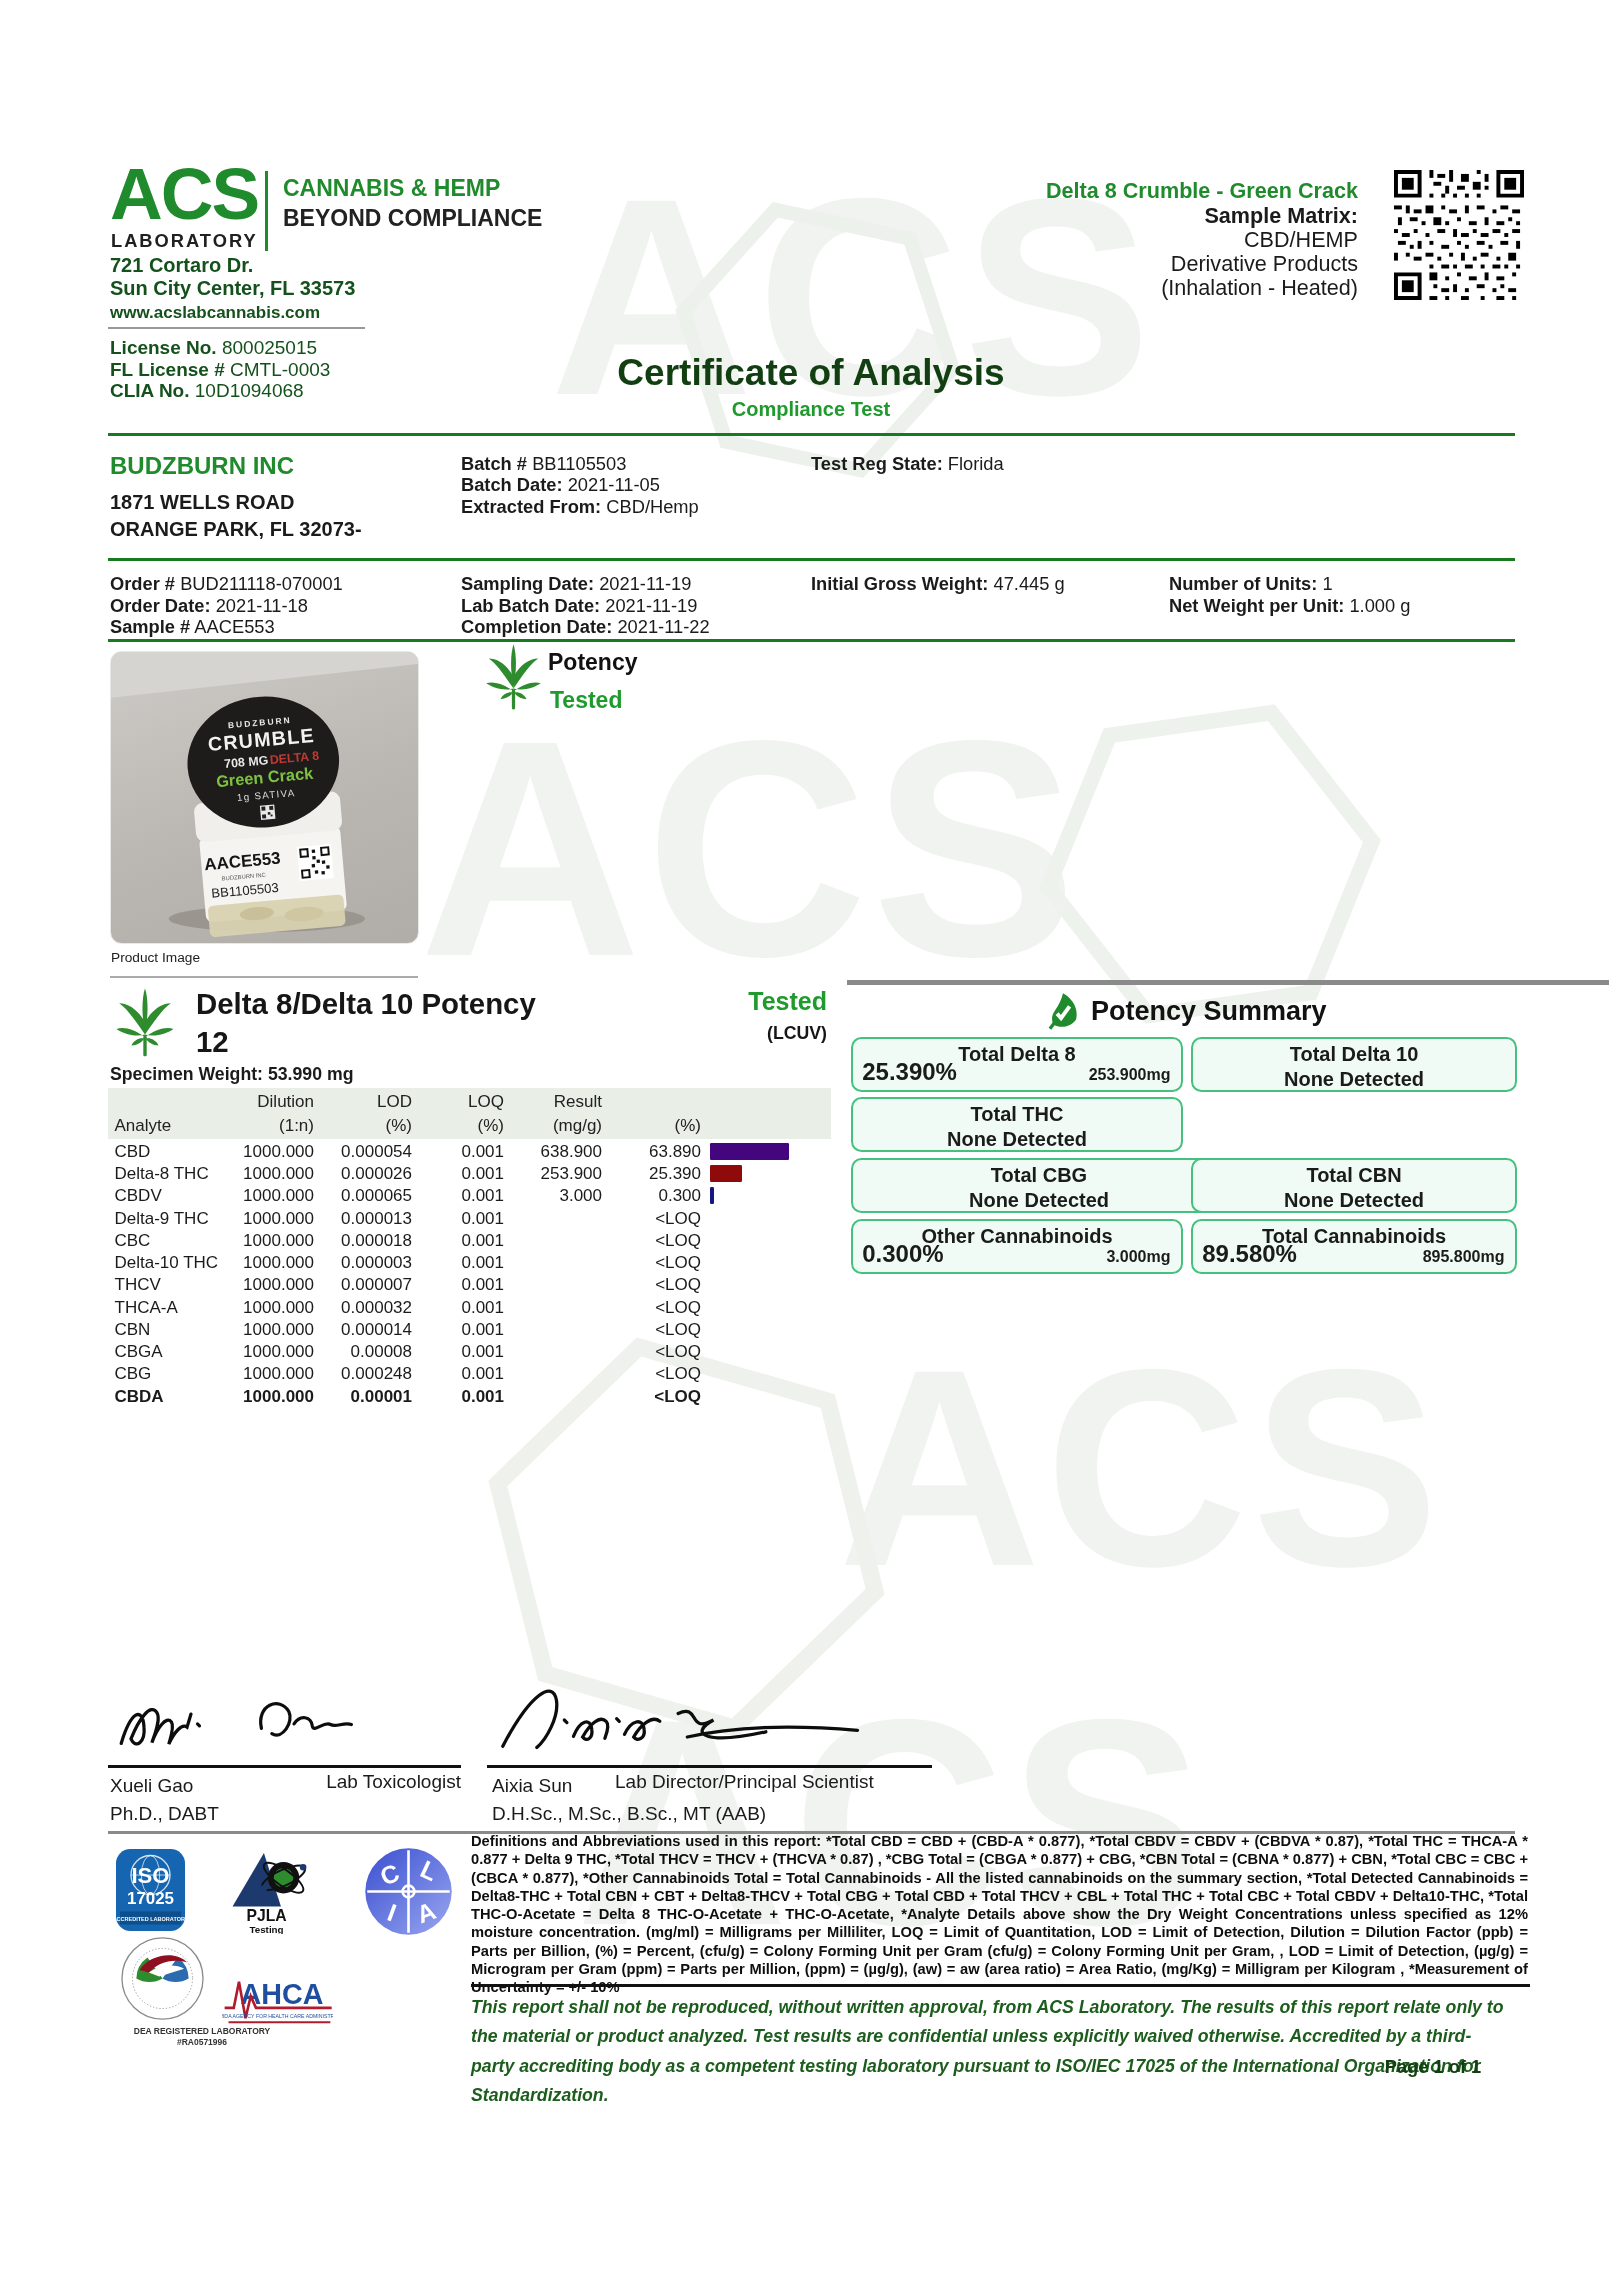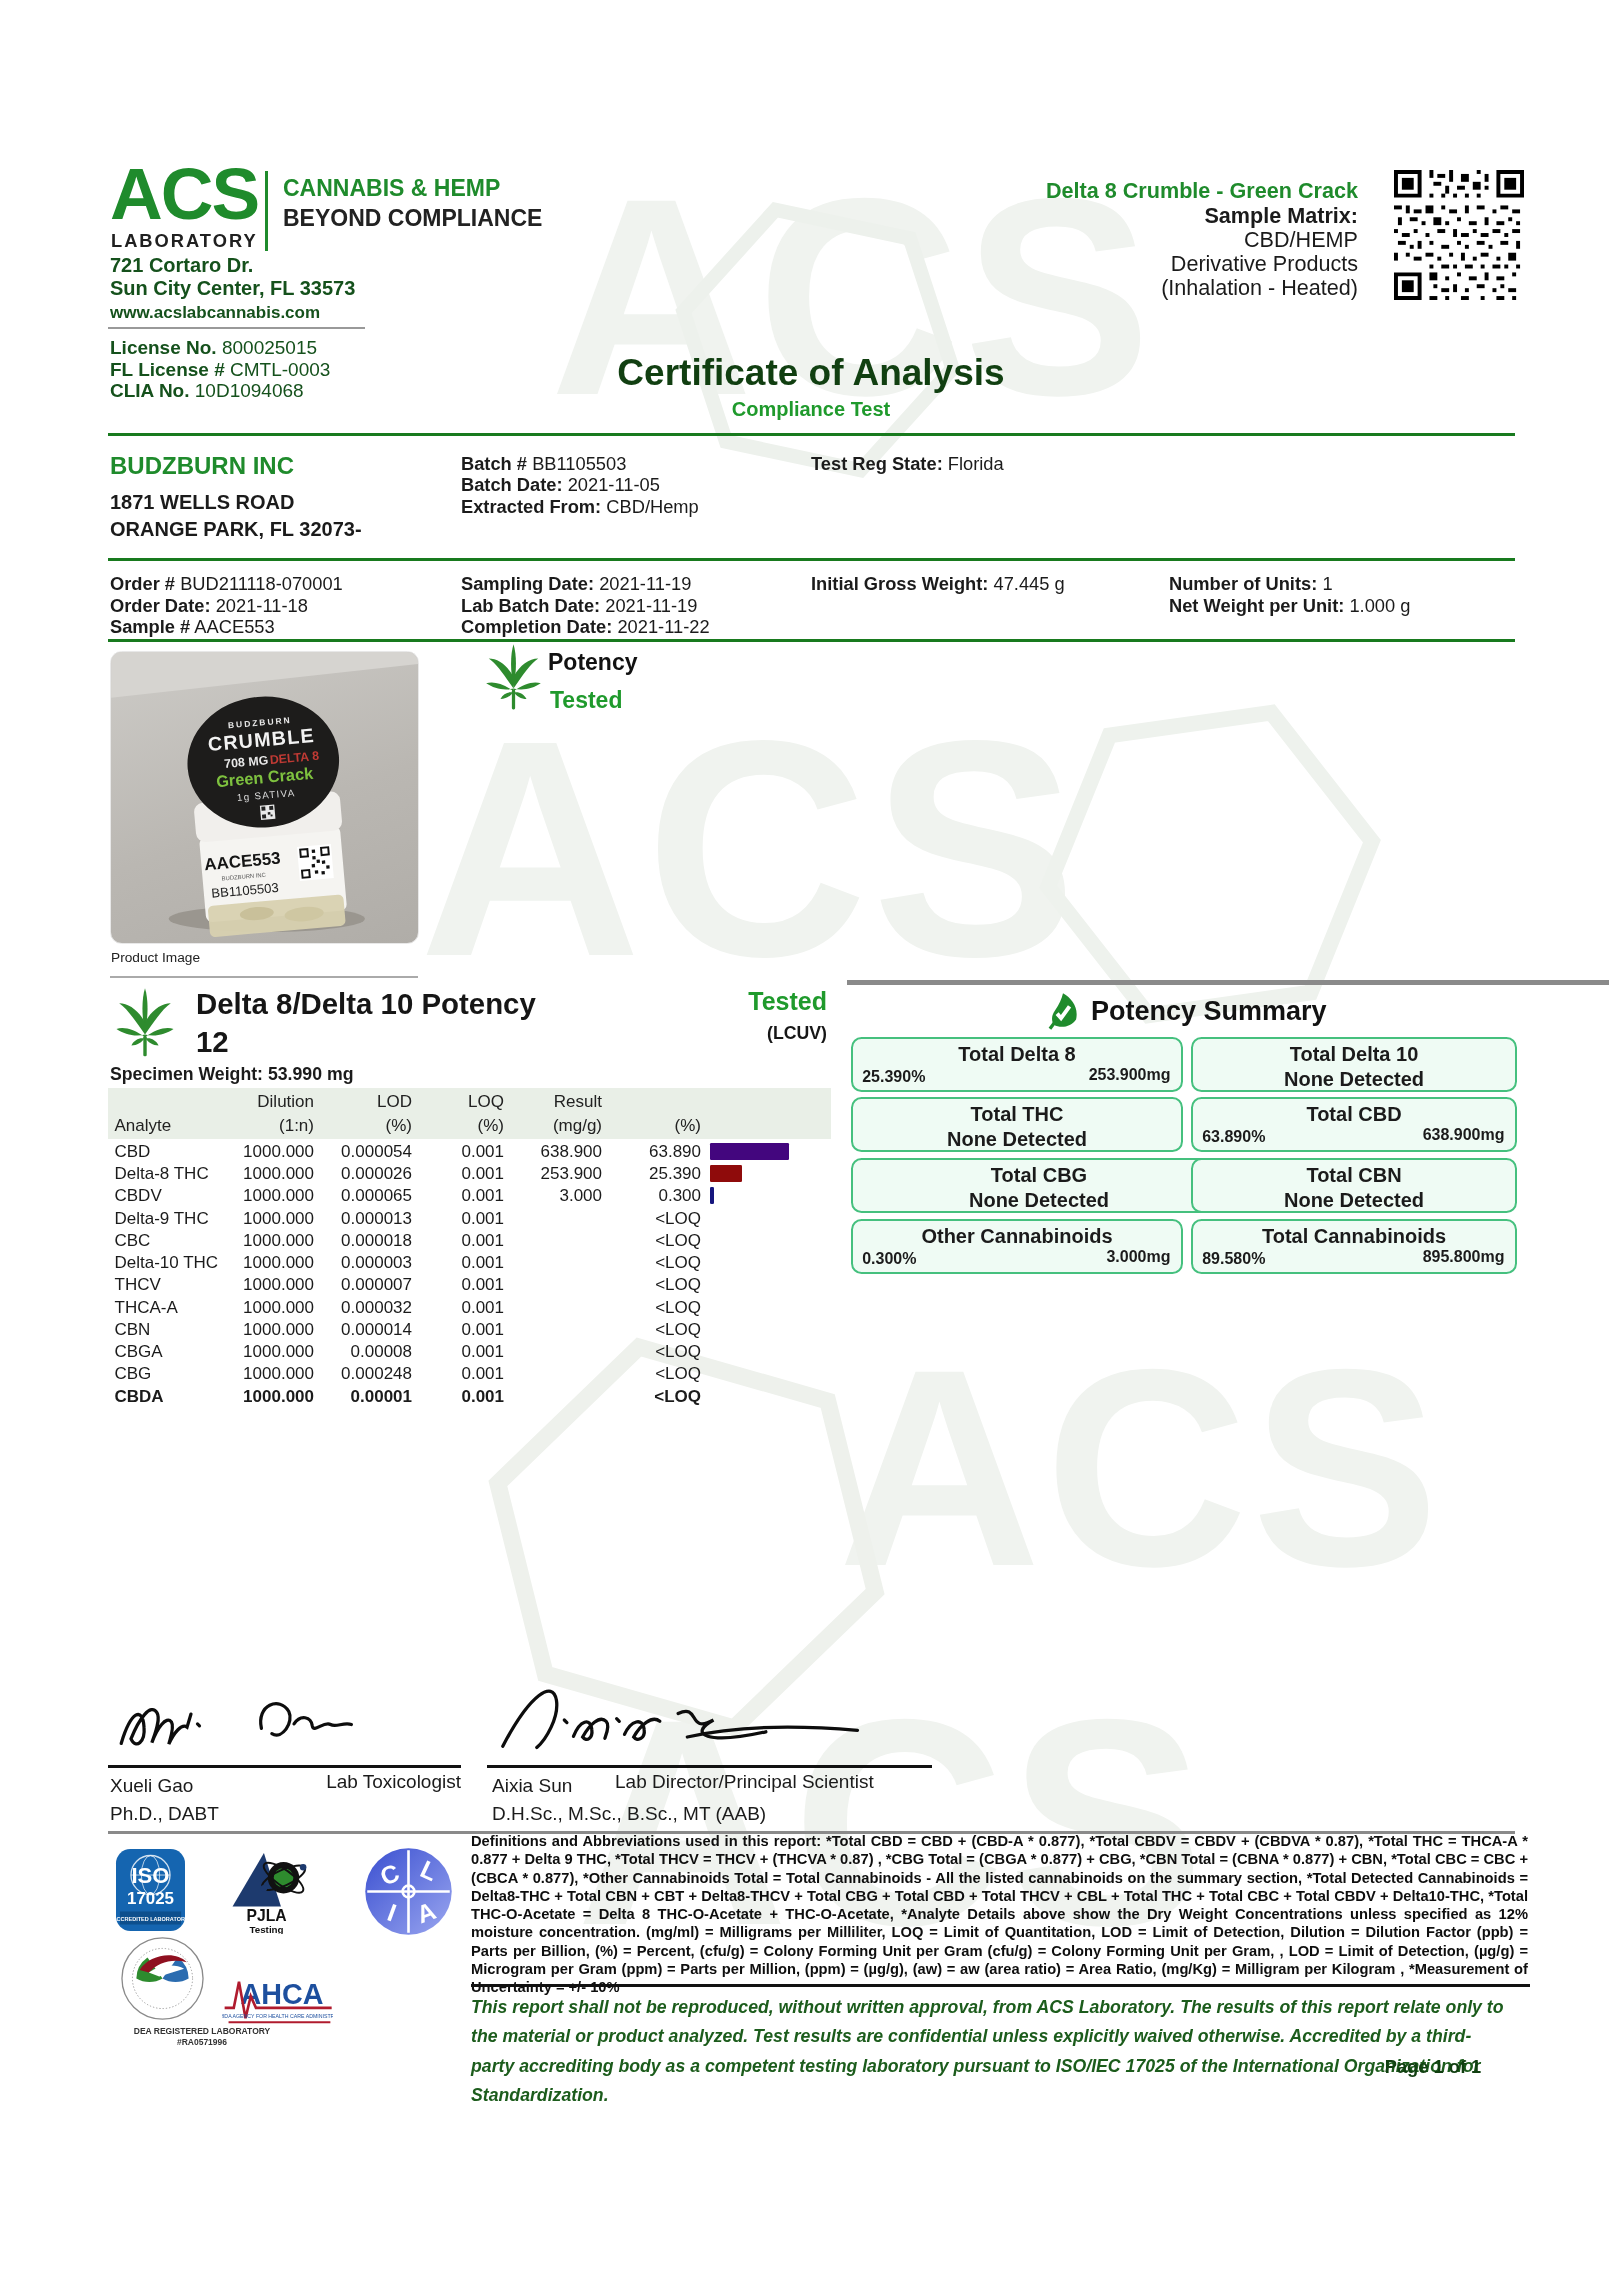--- a/index.html
+++ b/index.html
@@ -52,21 +52,21 @@
   .thead{background:var(--band);}
   .hcell{position:absolute;font-size:17px;color:#222;white-space:nowrap;}
   .trow{position:absolute;width:723px;height:22px;font-size:17px;}
   .tcell{position:absolute;top:1.3px;white-space:nowrap;}
   .bar{position:absolute;left:602px;top:2px;height:17px;border-radius:1.3px;}
   
   .sum-title{font-size:27px;font-weight:bold;color:#121212;}
   .card{position:absolute;border:2px solid var(--card-border);background:var(--card-bg);border-radius:10.5px;}
   .card .ct{position:absolute;top:3.9px;left:0;width:100%;text-align:center;font-size:20px;font-weight:bold;}
   .card .none{position:absolute;top:29px;left:0;width:100%;text-align:center;font-size:20px;font-weight:bold;}
-  .card .pct{position:absolute;left:9.2px;bottom:3.9px;font-size:16px;font-weight:bold;}
+  .card .pct{position:absolute;left:9.2px;bottom:3.9px;font-size:24px;font-weight:bold;}
   .card .mg{position:absolute;right:10.5px;bottom:5.9px;font-size:16px;font-weight:bold;}
   
   .signame{font-size:19px;}
   .sigtitle{font-size:19px;}
   
   .defs{font-size:14.7px;font-weight:bold;line-height:18.3px;color:#0e0e0e;text-align:justify;}
   .disclaimer{font-size:17.7px;font-weight:bold;font-style:italic;line-height:29.4px;color:#1c5c1c;}
   .pagenum{font-size:18.3px;font-weight:bold;color:var(--green-title);text-align:center;}
   .logobox{font-family:"Liberation Sans",sans-serif;}
   .iso{background:#1565b0;border-radius:14.4px;color:#fff;text-align:center;}
@@ -466,25 +466,20 @@
       <div class="mg">253.900mg</div>
     </div>
     <div class="card" style="left:1191px;top:1037px;width:326px;height:55px;">
       <div class="ct">Total Delta 10</div>
       <div class="none">None Detected</div>
     </div>
     <div class="card" style="left:851px;top:1097px;width:332px;height:55px;">
       <div class="ct">Total THC</div>
       <div class="none">None Detected</div>
     </div>
-    <div class="card" style="left:1191px;top:1097px;width:326px;height:55px;">
-      <div class="ct">Total CBD</div>
-      <div class="pct">63.890%</div>
-      <div class="mg">638.900mg</div>
-    </div>
     <div class="card" style="left:851px;top:1158px;width:376px;height:55px;padding-left:44px;">
       <div class="ct">Total CBG</div>
       <div class="none">None Detected</div>
     </div>
     <div class="card" style="left:1191px;top:1158px;width:326px;height:55px;">
       <div class="ct">Total CBN</div>
       <div class="none">None Detected</div>
     </div>
     <div class="card" style="left:851px;top:1219px;width:332px;height:55px;">
       <div class="ct">Other Cannabinoids</div>

